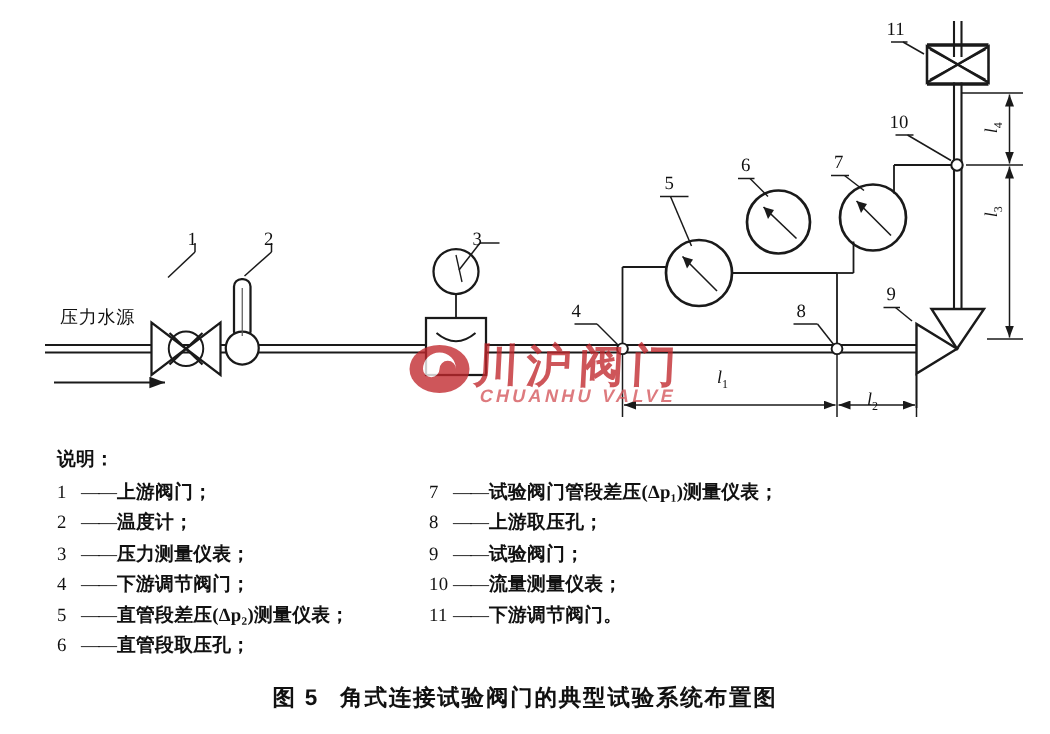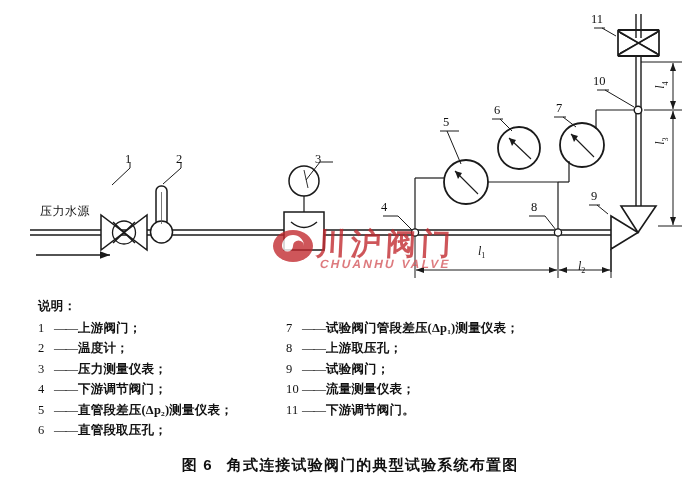--- a/index.html
+++ b/index.html
@@ -358,14 +358,14 @@
       <div class="legend-row">
         <span class="lg-num">11</span>
           <span class="lg-dash">——</span>
           <span class="lg-text">下游调节阀门。</span>
       </div>
     </div>
   </div>
 </div>
 
 <div class="caption">
-  <span>图 6</span><span class="cap-sp"></span><span>角式连接试验阀门的典型试验系统布置图</span>
+  <span>图 5</span><span class="cap-sp"></span><span>角式连接试验阀门的典型试验系统布置图</span>
 </div>
 
 </body></html>

